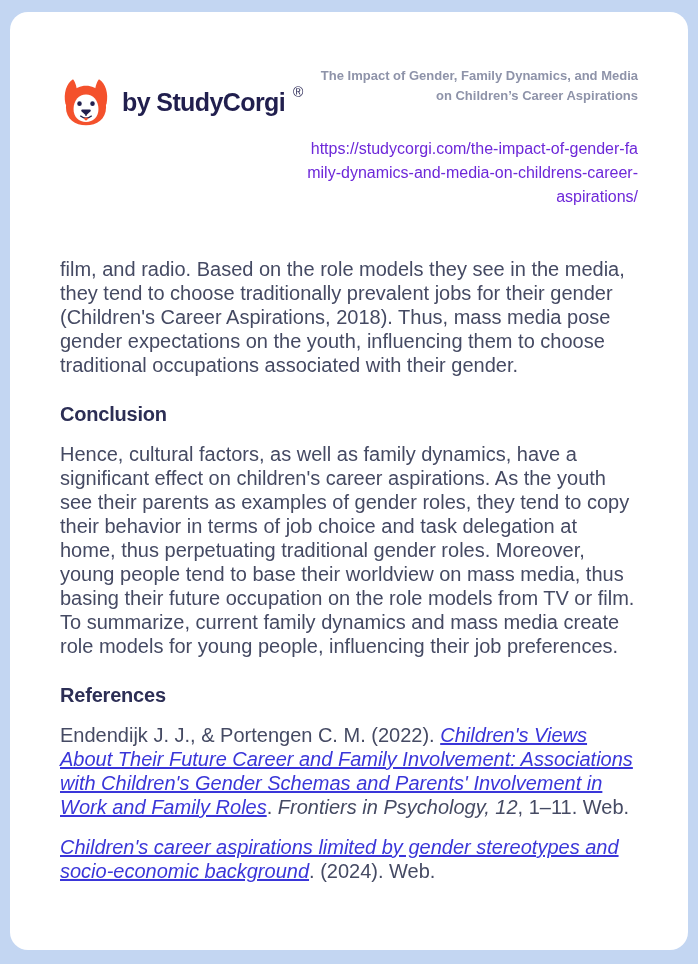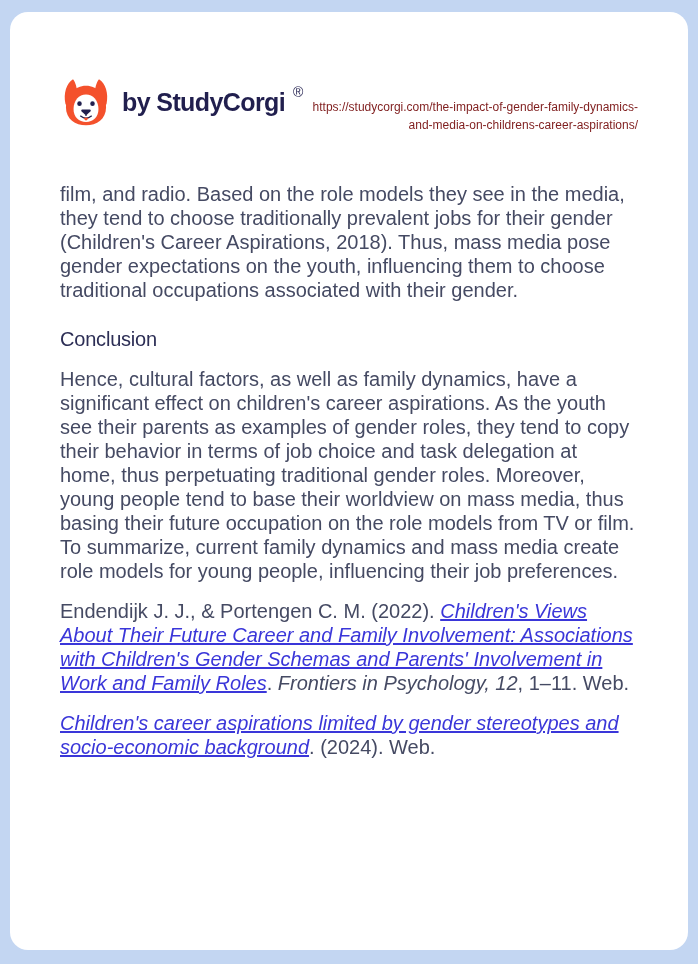--- a/index.html
+++ b/index.html
@@ -56,36 +56,36 @@
     padding-top: 2px;
   }
   .doc-title {
     font-size: 13px;
     font-weight: 700;
     color: #8e93a9;
     line-height: 1.5;
     margin-bottom: 5px;
   }
   .doc-url {
-    font-size: 12px;
-    color: #7f1d1d;
+    font-size: 16px;
+    color: #6d28d9;
     line-height: 1.5;
     word-break: break-all;
     margin-top: 32px;
   }
   .para {
     font-size: 20px;
     line-height: 24px;
     color: #454a63;
     margin: 0 0 16px;
     max-width: 590px;
   }
   .heading {
     font-size: 20px;
-    font-weight: 400;
+    font-weight: 700;
     color: #2c2e55;
     margin: 26px 0 16px;
     letter-spacing: -0.2px;
   }
   .ref-link {
     color: #3a36d9;
     font-style: italic;
     text-decoration: underline;
     cursor: pointer;
   }
@@ -110,30 +110,32 @@
             <path d="M41 58 L55 58 C57 58 57.5 60 56 61.5 L50.5 66.5 C49 67.8 47 67.8 45.5 66.5 L40 61.5 C38.5 60 39 58 41 58 Z" fill="#211f4e"></path>
             <path d="M48 66 L48 70" stroke="#211f4e" stroke-width="2.4" fill="none"></path>
             <path d="M38 70 Q48 78 58 70" stroke="#211f4e" stroke-width="2.4" fill="none" stroke-linecap="round"></path>
             <path d="M43.5 73 Q48 83 52.5 73 Z" fill="#f4512c"></path>
           </svg>
         </span>
         <span class="logo-text">by StudyCorgi</span>
         <span class="registered">®</span>
       </div>
       <div class="doc-meta">
+        <div class="doc-title">The Impact of Gender, Family Dynamics, and Media on Children’s Career Aspirations</div>
         <div class="doc-url">https://studycorgi.com/the-impact-of-gender-family-dynamics-and-media-on-childrens-career-aspirations/</div>
       </div>
     </header>
 
     <main class="card-body">
       <p class="para">film, and radio. Based on the role models they see in the media, they tend to choose traditionally prevalent jobs for their gender (Children's Career Aspirations, 2018). Thus, mass media pose gender expectations on the youth, influencing them to choose traditional occupations associated with their gender.</p>
 
       <h2 class="heading">Conclusion</h2>
       <p class="para">Hence, cultural factors, as well as family dynamics, have a significant effect on children's career aspirations. As the youth see their parents as examples of gender roles, they tend to copy their behavior in terms of job choice and task delegation at home, thus perpetuating traditional gender roles. Moreover, young people tend to base their worldview on mass media, thus basing their future occupation on the role models from TV or film. To summarize, current family dynamics and mass media create role models for young people, influencing their job preferences.</p>
 
+      <h2 class="heading">References</h2>
 
       <p class="para reference"><span>Endendijk J. J., &amp; Portengen C. M. (2022). </span><a class="ref-link" href="#">Children's Views About Their Future Career and Family Involvement: Associations with Children's Gender Schemas and Parents' Involvement in Work and Family Roles</a><span>. </span><em>Frontiers in Psychology, 12</em><span>, 1–11. Web.</span></p>
 
       <p class="para reference"><a class="ref-link" href="#">Children's career aspirations limited by gender stereotypes and socio-economic background</a><span>. (2024). Web.</span></p>
     </main>
 
   </div>
 </div>
 
 </body></html>

